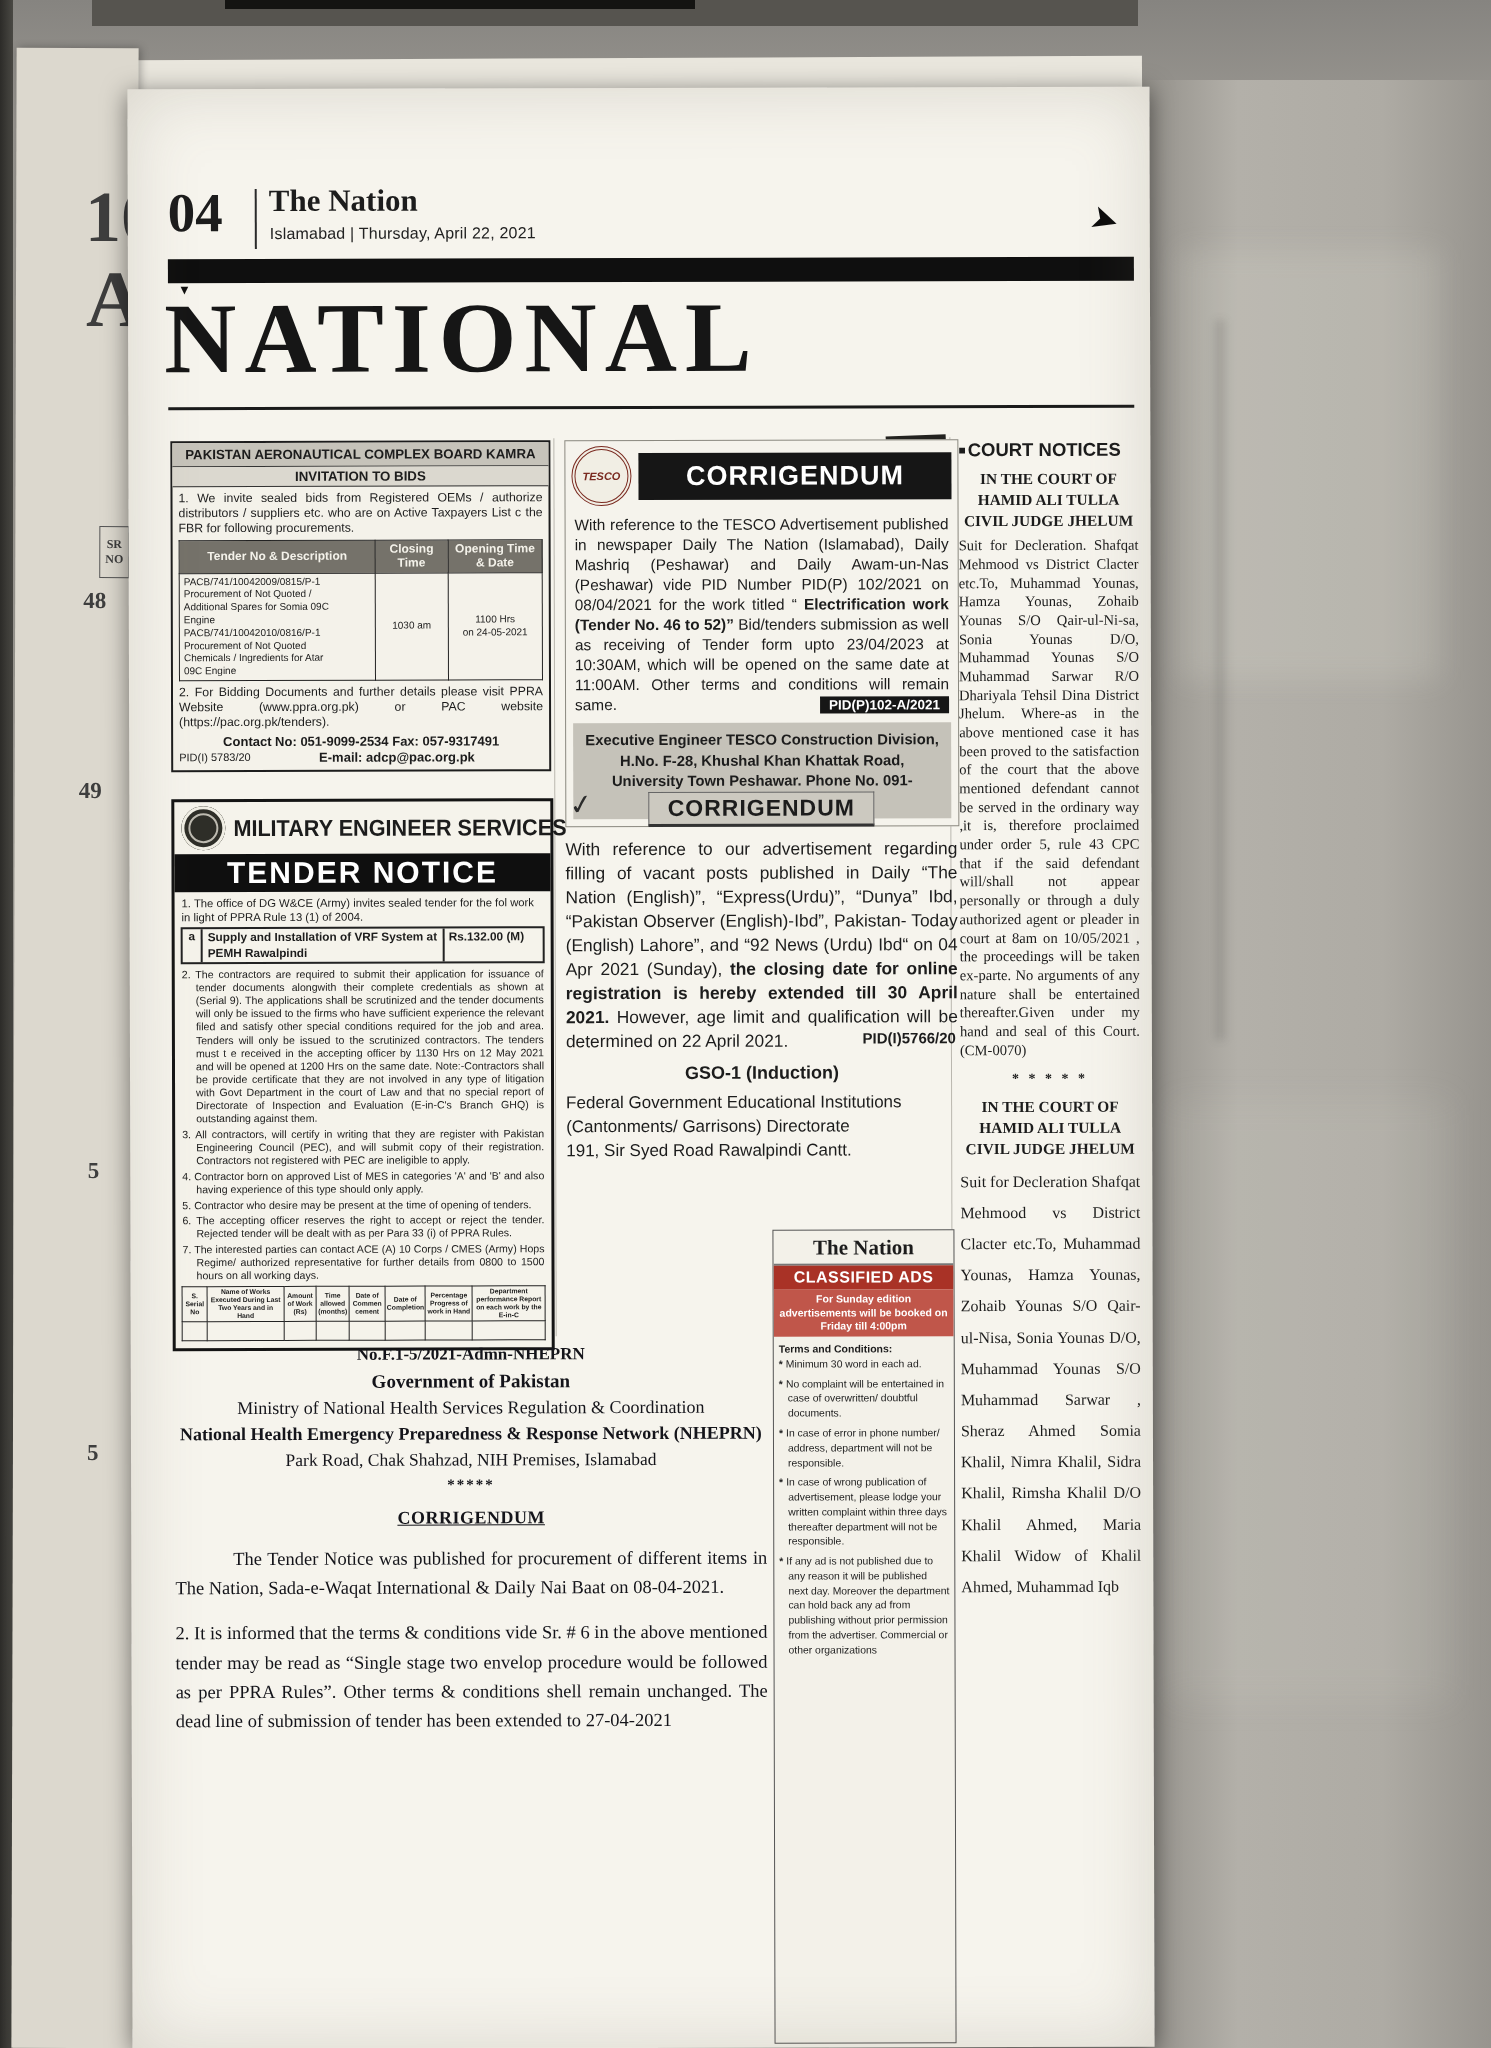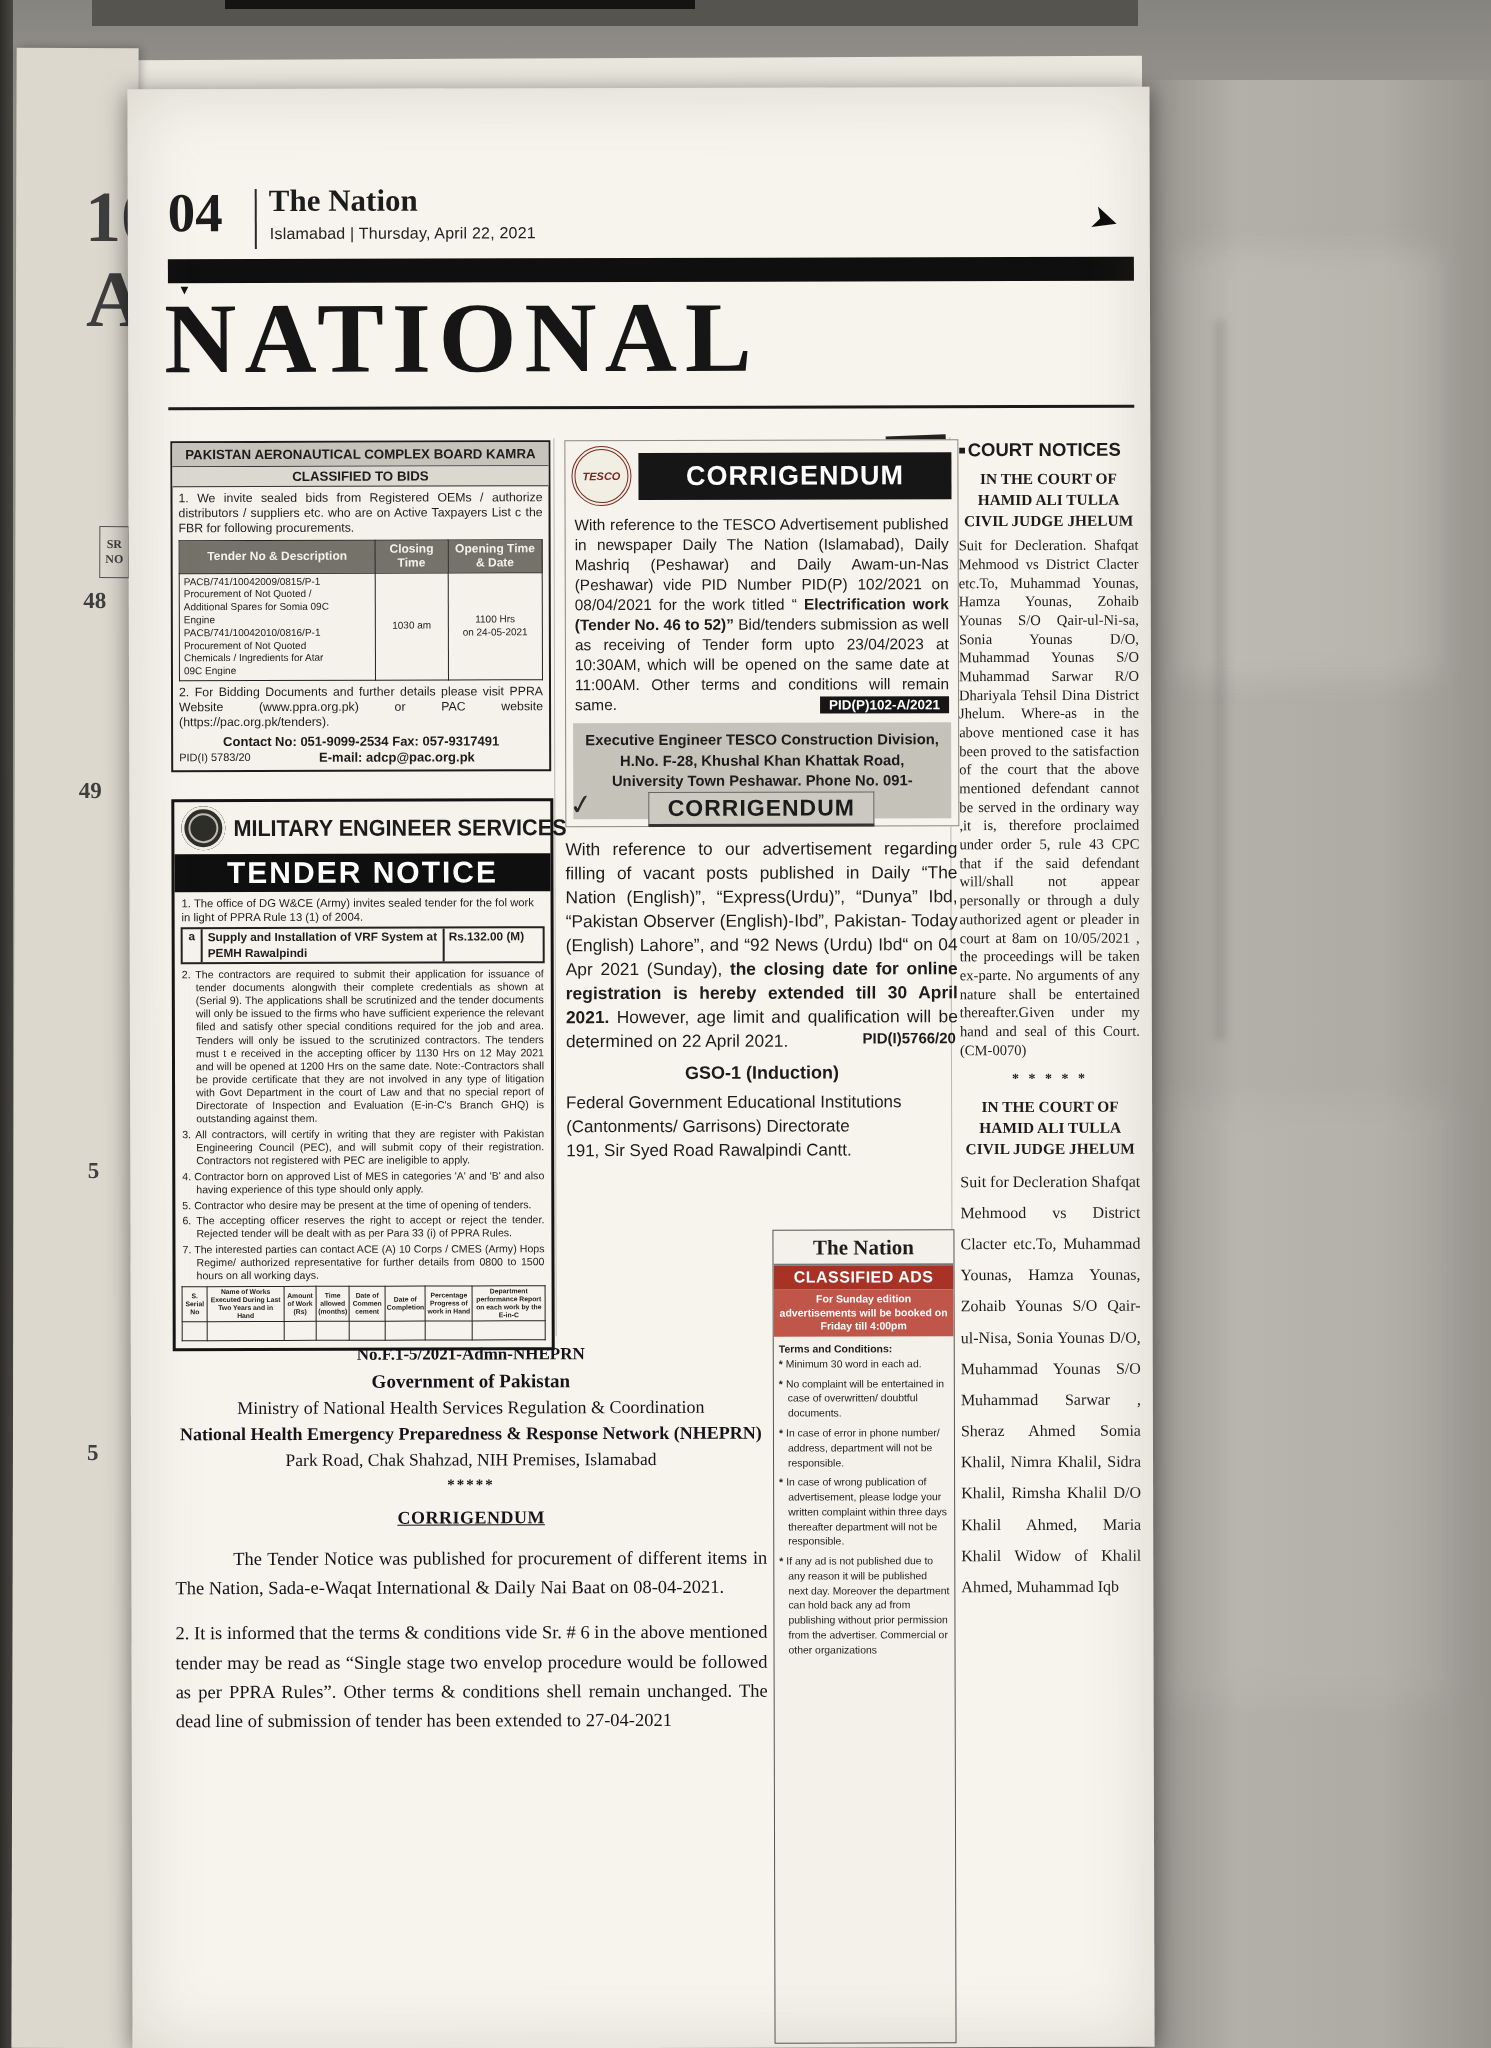--- a/index.html
+++ b/index.html
@@ -190,21 +190,21 @@
     <div class="abs section-word">NATIONAL</div>
     <div class="abs hdr-hr"></div>
     <span class="abs arrow-icon">➤</span>
 
     <div class="abs colrule1"></div>
     <div class="abs colrule2"></div>
     <div class="abs smudge"></div>
 
     <section class="abs ad-pacb">
       <div class="pacb-org">PAKISTAN AERONAUTICAL COMPLEX BOARD KAMRA</div>
-      <div class="pacb-title">CLASSIFIED TO BIDS</div>
+      <div class="pacb-title">INVITATION TO BIDS</div>
       <p class="pacb-intro">1.   We invite sealed bids from Registered OEMs / authorize distributors / suppliers etc. who are on Active Taxpayers List c the FBR for following procurements.</p>
       <table class="pacb-table">
         <thead>
           <tr>
             <th style="width:54%">Tender No &amp; Description</th>
             <th style="width:20%">Closing Time</th>
             <th style="width:26%">Opening Time &amp; Date</th>
           </tr>
         </thead>
         <tbody>

